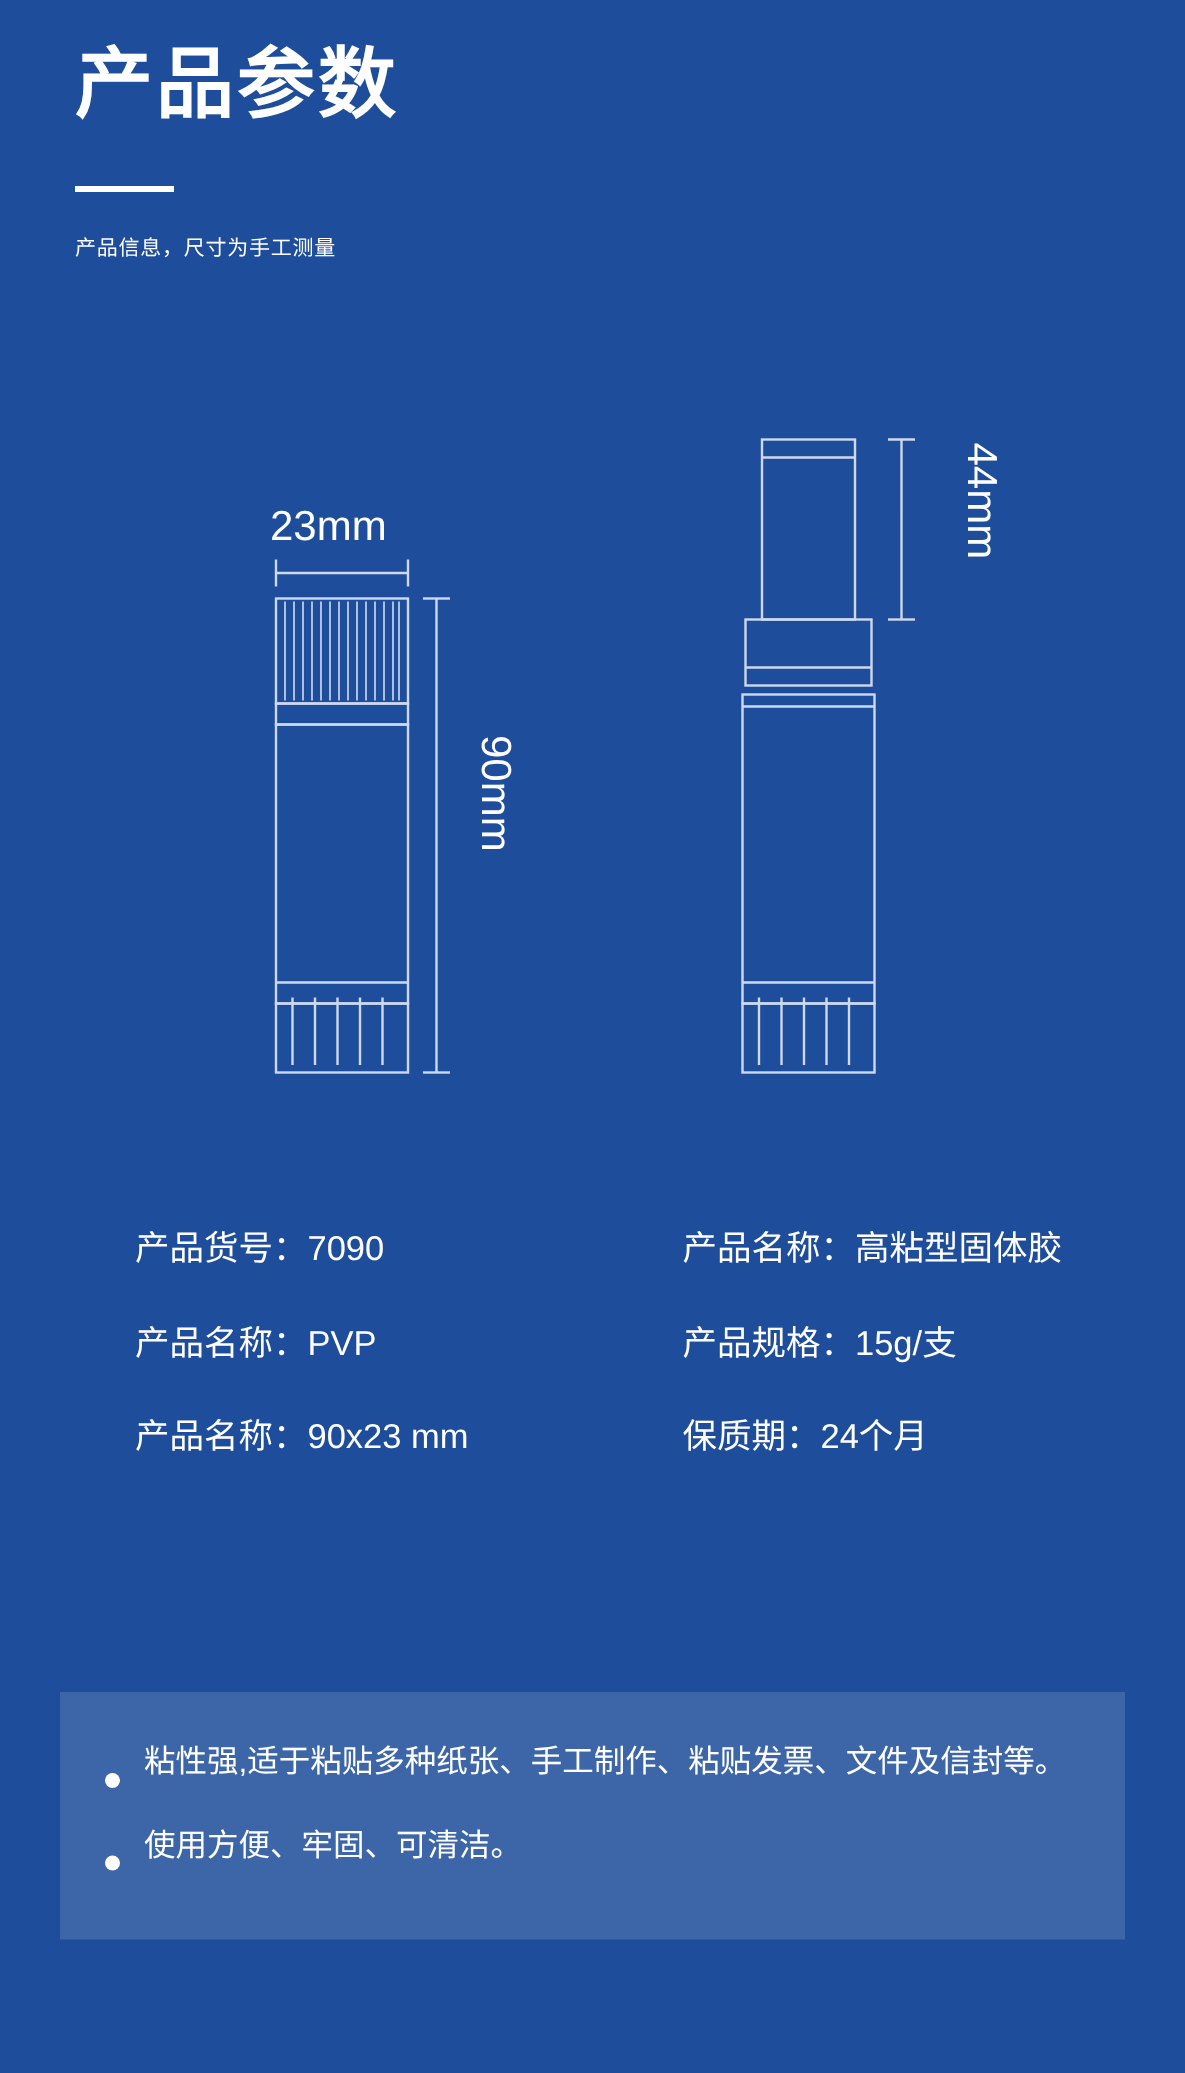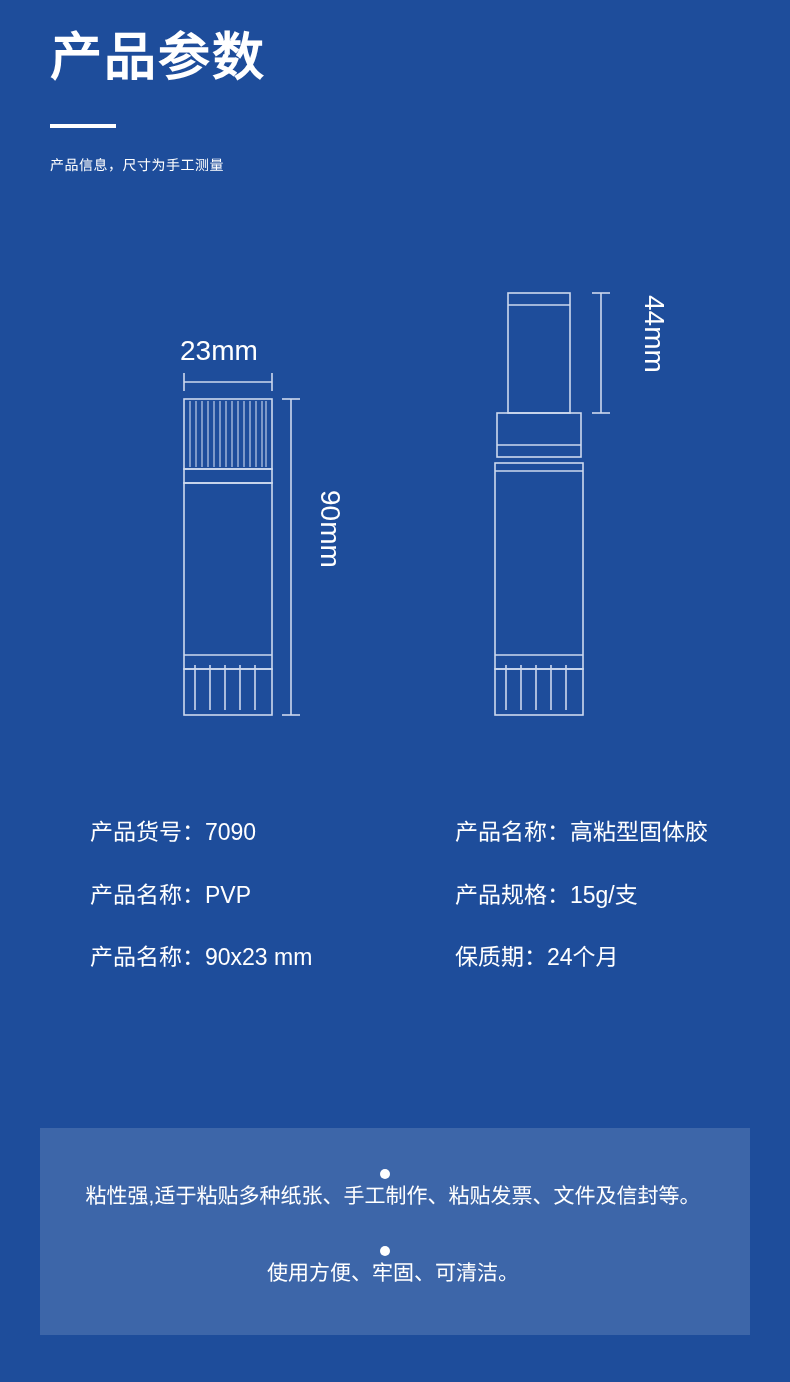--- a/index.html
+++ b/index.html
@@ -95,23 +95,22 @@
     position: absolute;
     left: 40px;
     top: 1128px;
     width: 710px;
     box-sizing: border-box;
     background: rgba(255,255,255,0.14);
     padding: 30px 34px 30px 30px;
   }
   .feature-item {
     display: flex;
-    align-items: center;
+    align-items: flex-end;
     margin-bottom: 22px;
-    flex-direction: column;
   }
   .feature-item:last-child {
     margin-bottom: 16px;
   }
   .bullet {
     width: 10px;
     height: 10px;
     border-radius: 50%;
     background: #ffffff;
     flex: 0 0 10px;

